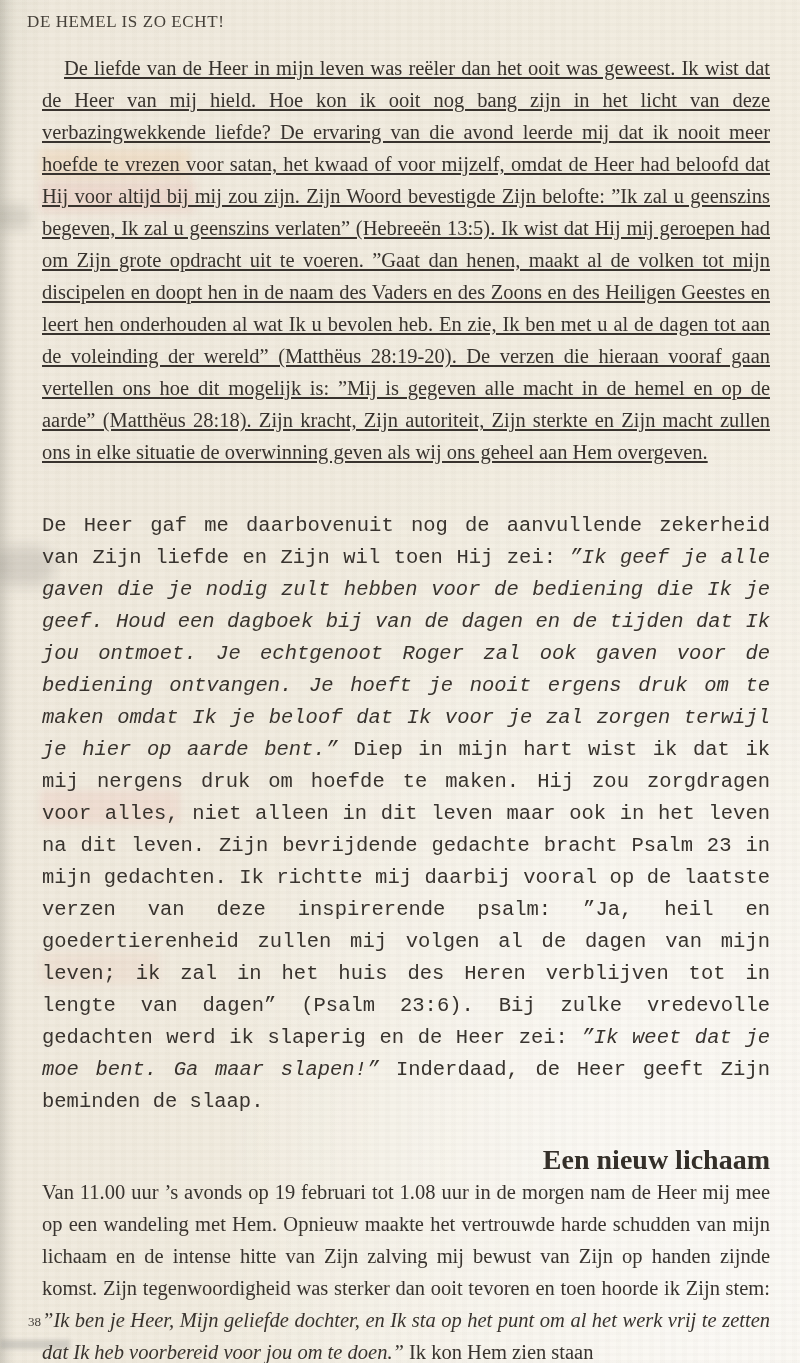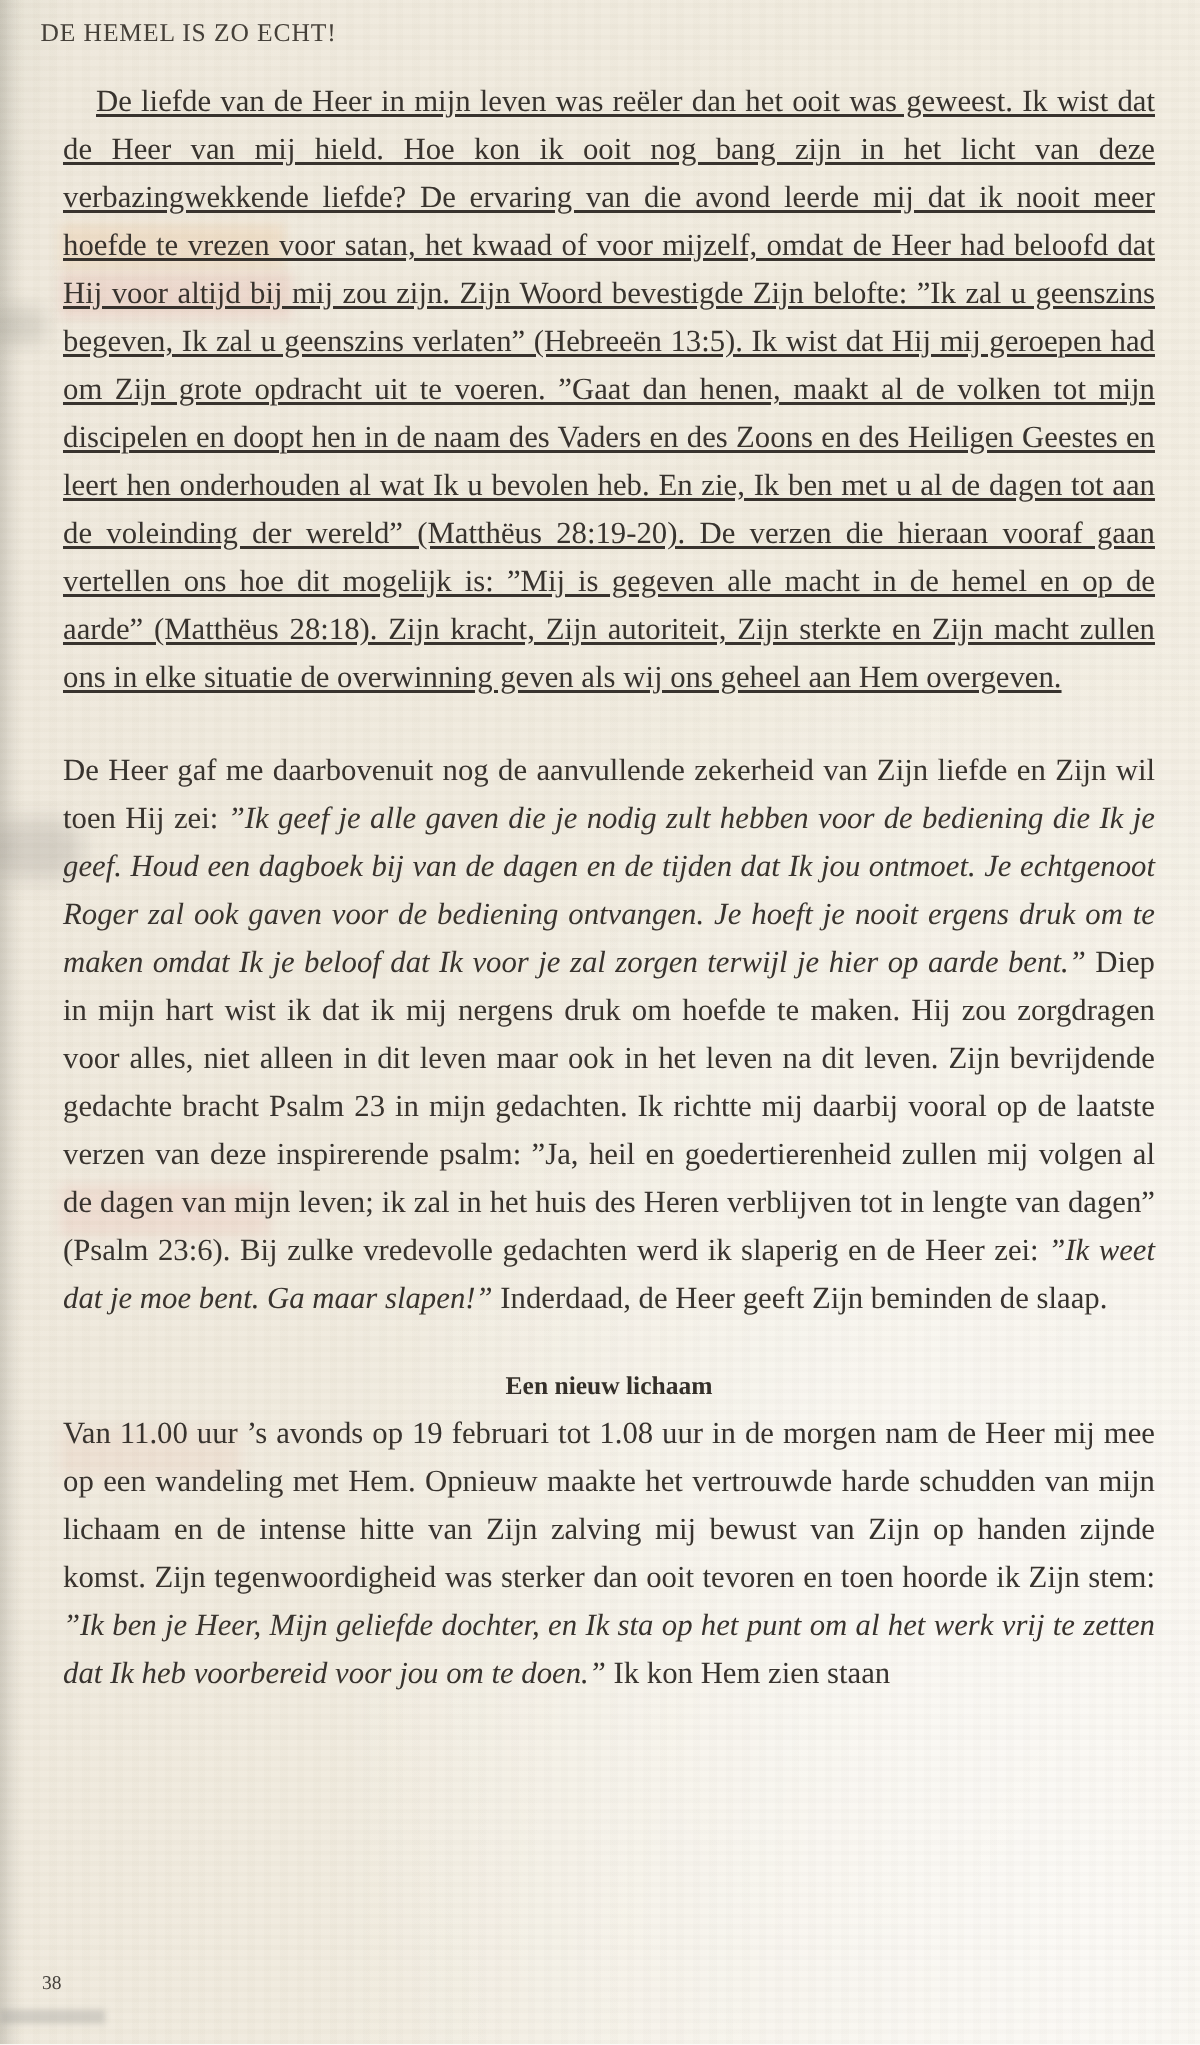--- a/index.html
+++ b/index.html
@@ -26,25 +26,25 @@
     position: absolute; top: 12px; left: 27px;
     font-size: 17px; letter-spacing: 0.6px; color: #454039;
   }
   .text-block {
     position: absolute; left: 42px; top: 52px; width: 728px;
     font-size: 20.5px; line-height: 32px;
     text-align: justify;
   }
   .para { margin: 0; }
   .para.indent { text-indent: 22px; text-decoration: underline; }
-  .para.space-before { margin-top: 30px; }
+  .para.space-before { margin-top: 42px; font-family: Liberation Mono, monospace; }
   .heading {
     margin: 26px 0 0 0;
-    font-size: 17px; font-weight: bold; line-height: 32px;
-    color: #342f29; text-align: center;
+    font-size: 28px; font-weight: bold; line-height: 32px;
+    color: #342f29; text-align: right;
   }
   .it { font-style: italic; }
   .pagenum {
     position: absolute; left: 28px; top: 1314px;
     font-size: 13px; color: #45413c;
   }
   
   .edge-strip {
     position: absolute; left: 0; top: 0; width: 14px; height: 100%;
     background: linear-gradient(to right, rgba(130,128,118,0.28), rgba(130,128,118,0));

